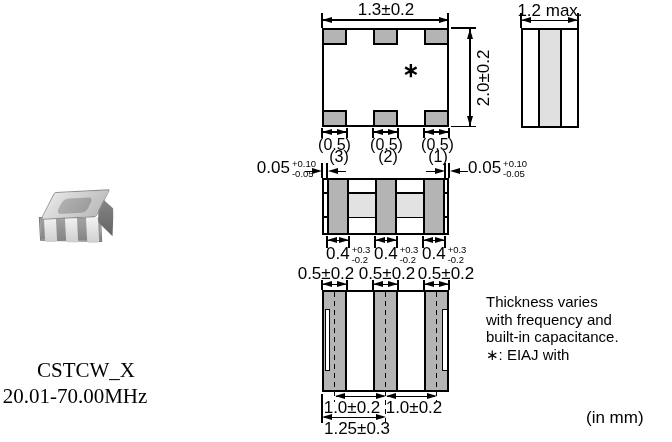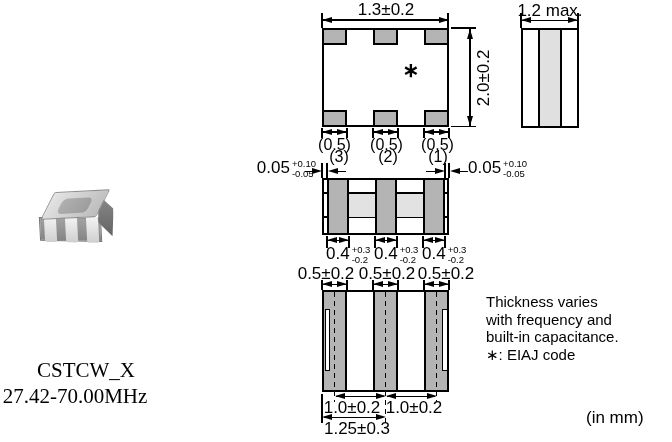--- a/index.html
+++ b/index.html
@@ -53,21 +53,21 @@
       <div style="position:absolute; left:62px; top:8px; width:16px; height:42px;
                   clip-path:polygon(10% 0,100% 35%,85% 100%,0 65%);
                   background:linear-gradient(#8a8a8a,#636363);"></div>
       <div style="position:absolute; left:12px; top:3px; width:56px; height:27px; transform:skewX(-30deg);
                   background:linear-gradient(110deg,#e4e4e4,#bcbcbc); border:1px solid #909090; border-radius:2px;">
         <div style="position:absolute; left:12px; top:6px; width:30px; height:15px; border-radius:5px;
                     background:linear-gradient(110deg,#b0b0b0,#9c9c9c);"></div>
       </div>
     </div>
     <div class="serif" style="left:26px; top:358px; width:120px;">CSTCW_X</div>
-    <div class="serif" style="left:0px; top:384px; width:150px;">27.42-70.00MHz</div>
+    <div class="serif" style="left:0px; top:384px; width:150px;">20.01-70.00MHz</div>
   </div>
 
   <div class="grp">
     <div class="dt" style="left:336px; top:1px; width:100px;">1.3±0.2</div>
     <div class="vl" style="left:321.2px; top:13px; height:15px;"></div>
     <div class="vl" style="left:447.3px; top:13px; height:15px;"></div>
     <div class="hl" style="left:322px; top:19.2px; width:127px;"></div>
     <div class="aL" style="left:322px; top:16.5px;"></div>
     <div class="aR" style="left:439px; top:16.5px;"></div>
 
@@ -245,17 +245,17 @@
     <div class="hl" style="left:324px; top:416.7px; width:59px;"></div>
     <div class="aL" style="left:322px; top:414px;"></div>
     <div class="aR" style="left:375.5px; top:414px;"></div>
     <div class="dt" style="left:317px; top:420px; width:80px;">1.25±0.3</div>
   </div>
 
   <div class="grp">
     <div class="note" style="left:486px; top:294px;">Thickness varies</div>
     <div class="note" style="left:486px; top:311.5px;">with frequency and</div>
     <div class="note" style="left:486px; top:329px;">built-in capacitance.</div>
-    <div class="note" style="left:486px; top:346.5px;">∗: EIAJ code</div>
+    <div class="note" style="left:486px; top:346.5px;">∗: EIAJ with</div>
     <div class="dt" style="left:586px; top:409px;">(in mm)</div>
   </div>
 
 </div>
 
 </body></html>

